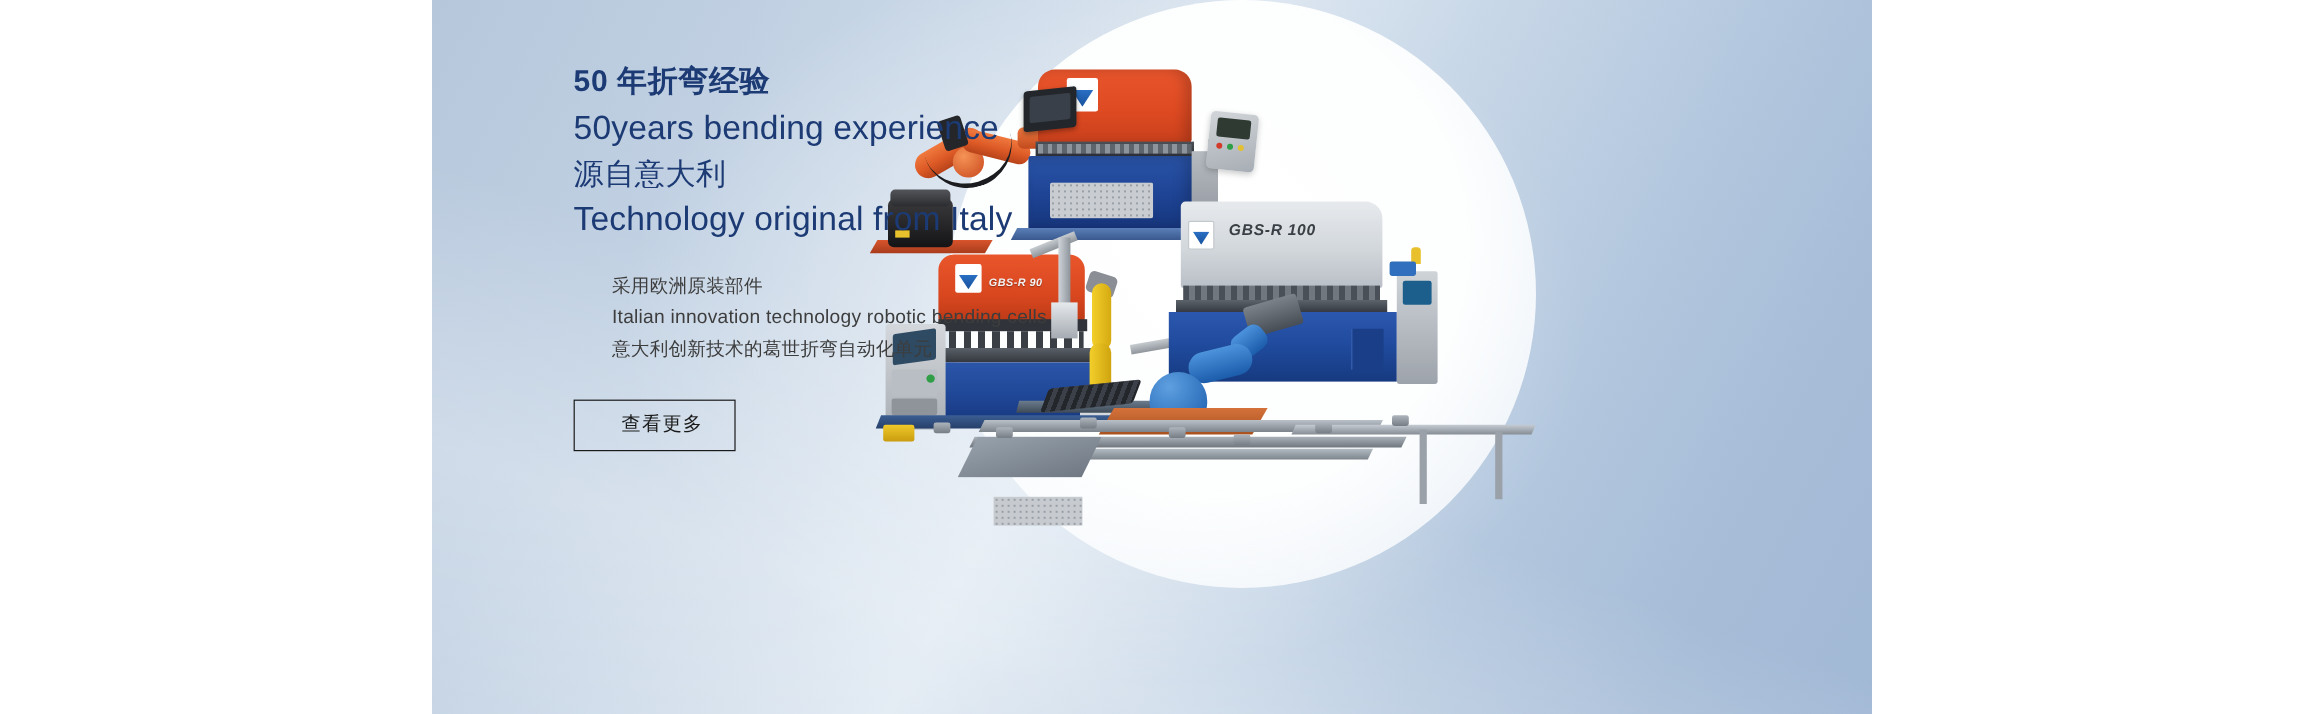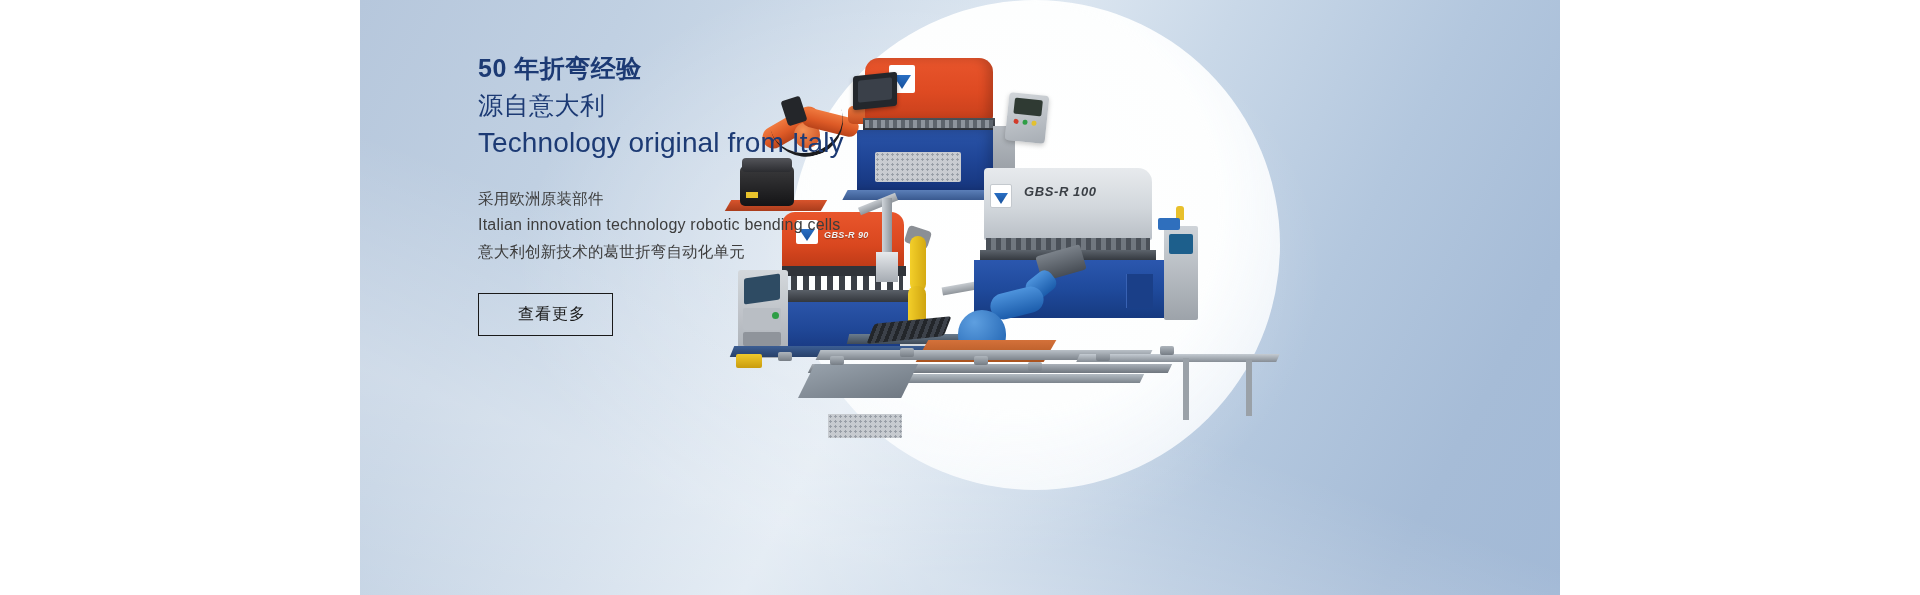--- a/index.html
+++ b/index.html
@@ -33,21 +33,21 @@
 
   
   .copy{position:absolute;left:118px;top:52px;width:700px;z-index:6;}
   .h-line{color:#1c3a74;line-height:1.32;white-space:nowrap;}
   .h-cn1{font-size:25px;font-weight:700;letter-spacing:.5px;margin-bottom:4px;}
   .h-en1{font-size:28px;font-weight:400;letter-spacing:.1px;margin-bottom:3px;}
   .h-cn2{font-size:25px;font-weight:400;letter-spacing:.5px;margin-bottom:3px;}
   .h-en2{font-size:28px;font-weight:400;letter-spacing:.1px;}
 
   .sub{margin-top:24px;}
-  .s-line{color:#3d3d3d;font-size:16px;line-height:1.68;white-space:nowrap;letter-spacing:.2px;}
+  .s-line{color:#3d3d3d;font-size:16px;line-height:1.68;white-space:nowrap;letter-spacing:.2px;margin-left:32px;}
   .s-cn{font-size:15.5px;}
   .s-en{font-size:16px;}
 
   .btn{
     display:inline-block;margin-top:28px;
     padding:12px 26px 13px 39px;
     border:1px solid #1a1a1a;
     color:#1a1a1a;font-size:16px;line-height:1;
     background:transparent;cursor:pointer;letter-spacing:1px;
     font-family:"Liberation Sans","DejaVu Sans",sans-serif;
@@ -445,20 +445,21 @@
       <div class="foot" style="left:614px;top:356px;"></div>
       <div class="foot" style="left:668px;top:362px;"></div>
       <div class="foot" style="left:736px;top:352px;"></div>
       <div class="foot" style="left:800px;top:346px;"></div>
     </div>
 
     <div class="copy">
 
       <div class="h-line h-cn1">50 年折弯经验</div>
 
+      <div class="h-line h-en1">50years bending experience</div>
 
       <div class="h-line h-cn2">源自意大利</div>
 
       <div class="h-line h-en2">Technology original from Italy</div>
 
       <div class="sub">
         <div class="s-line s-cn">采用欧洲原装部件</div>
         <div class="s-line s-en">Italian innovation technology robotic bending cells</div>
         <div class="s-line s-cn">意大利创新技术的葛世折弯自动化单元</div>
       </div>

